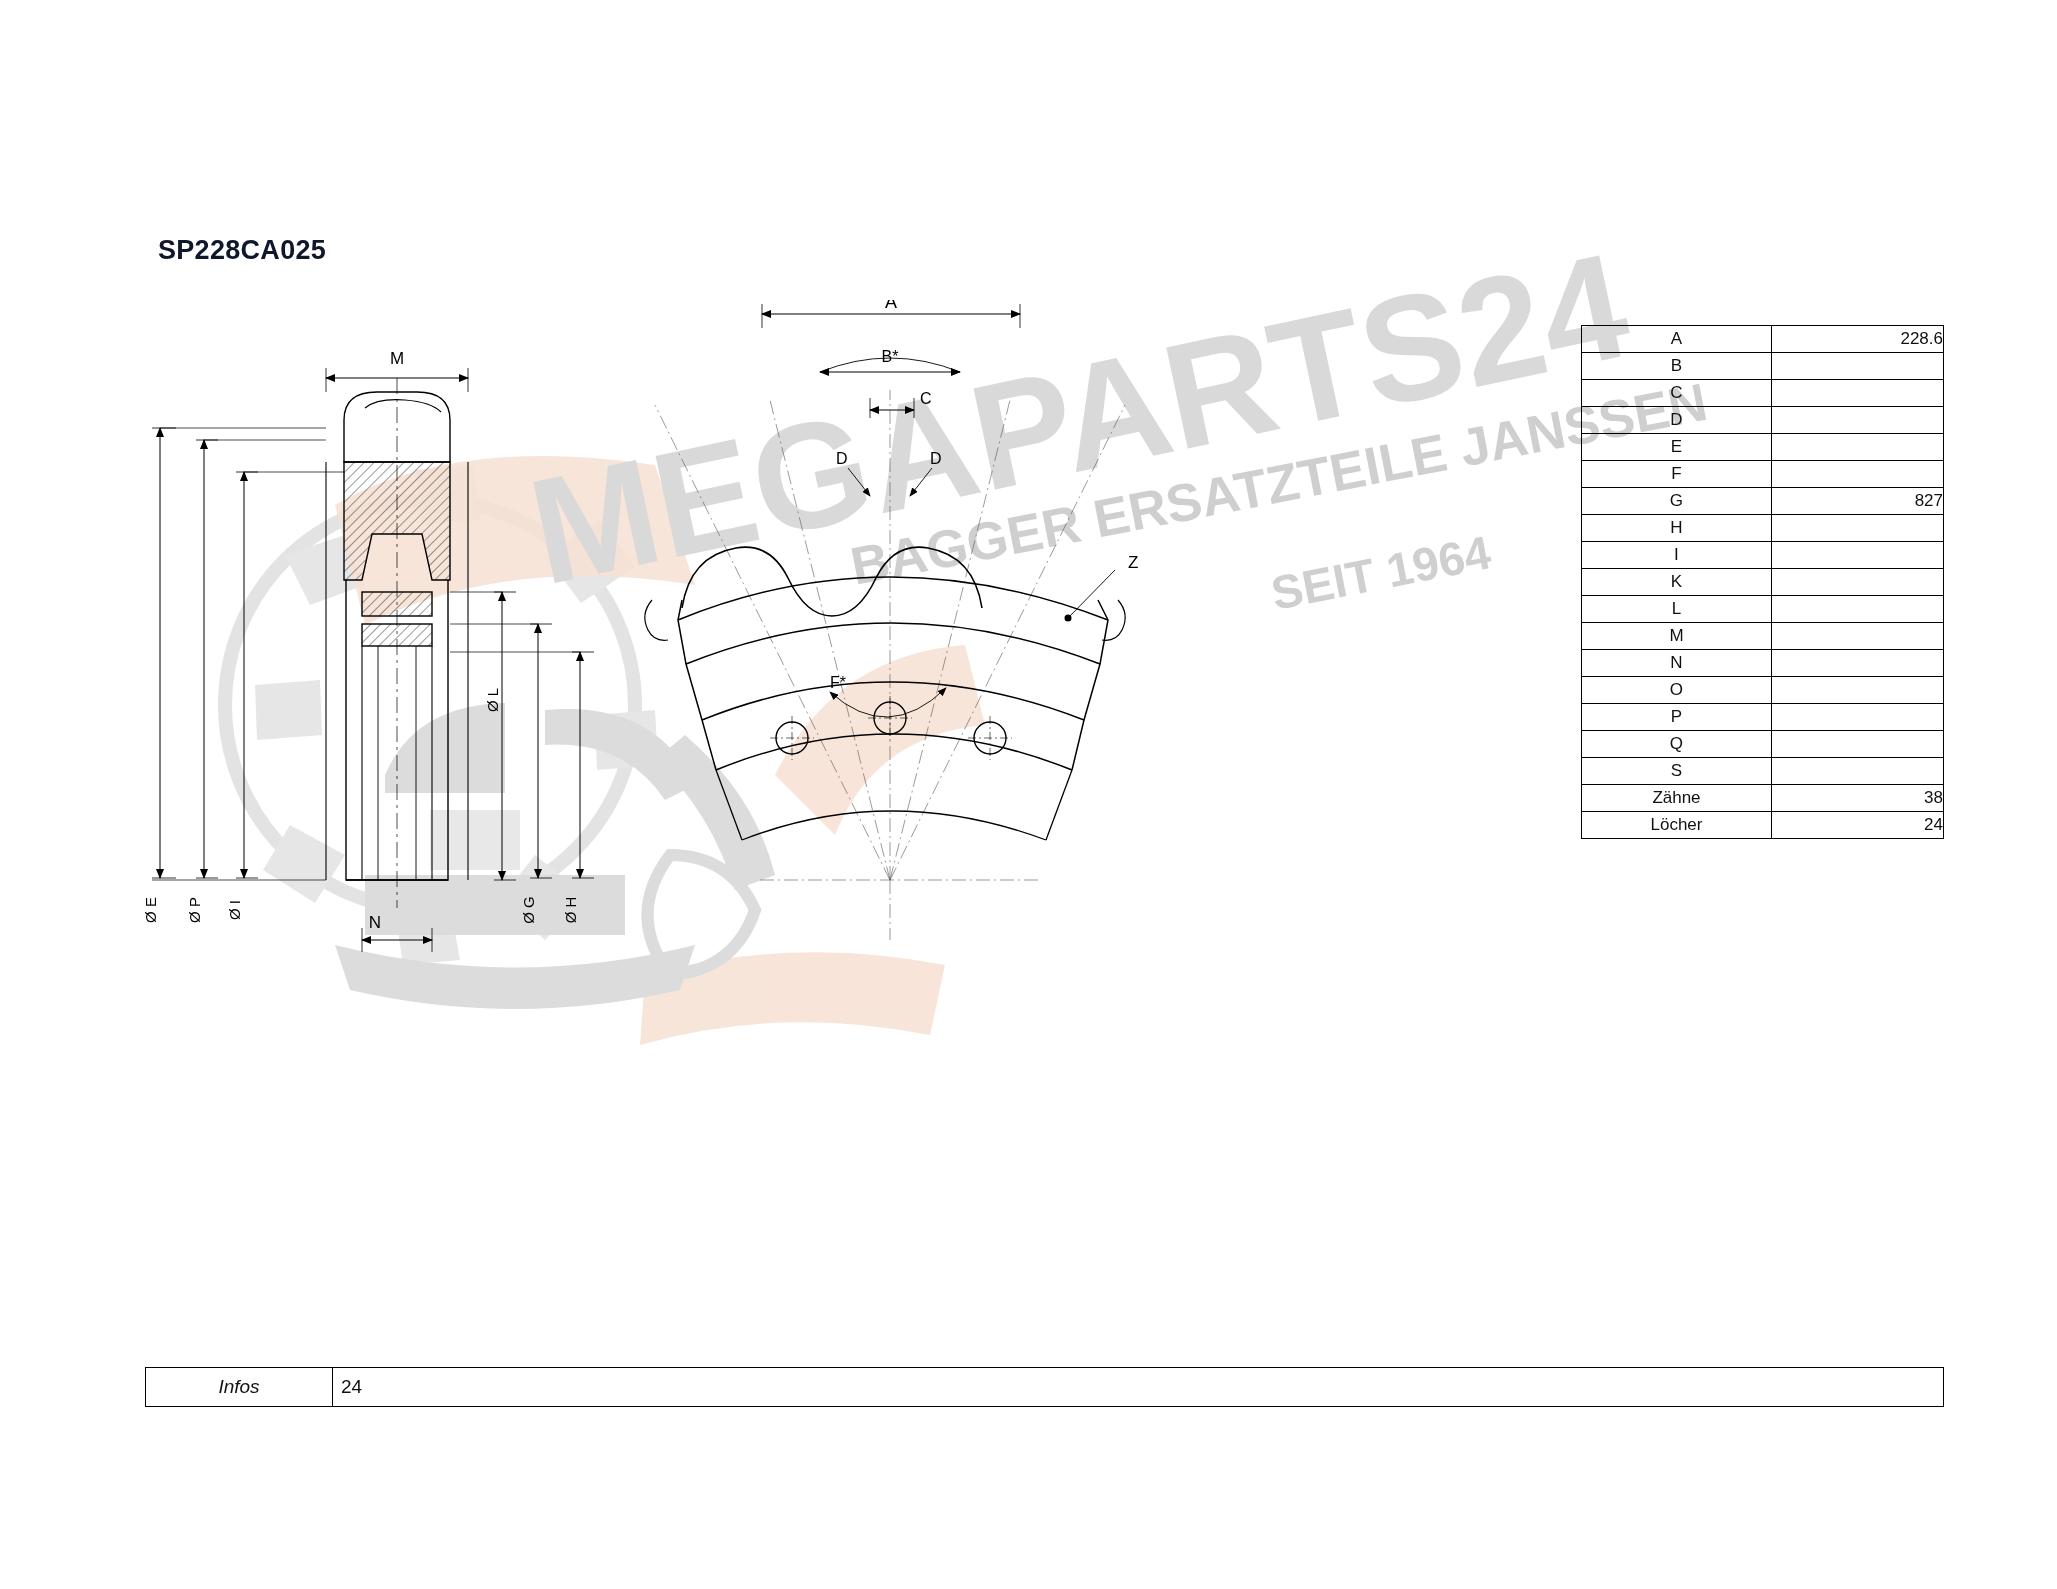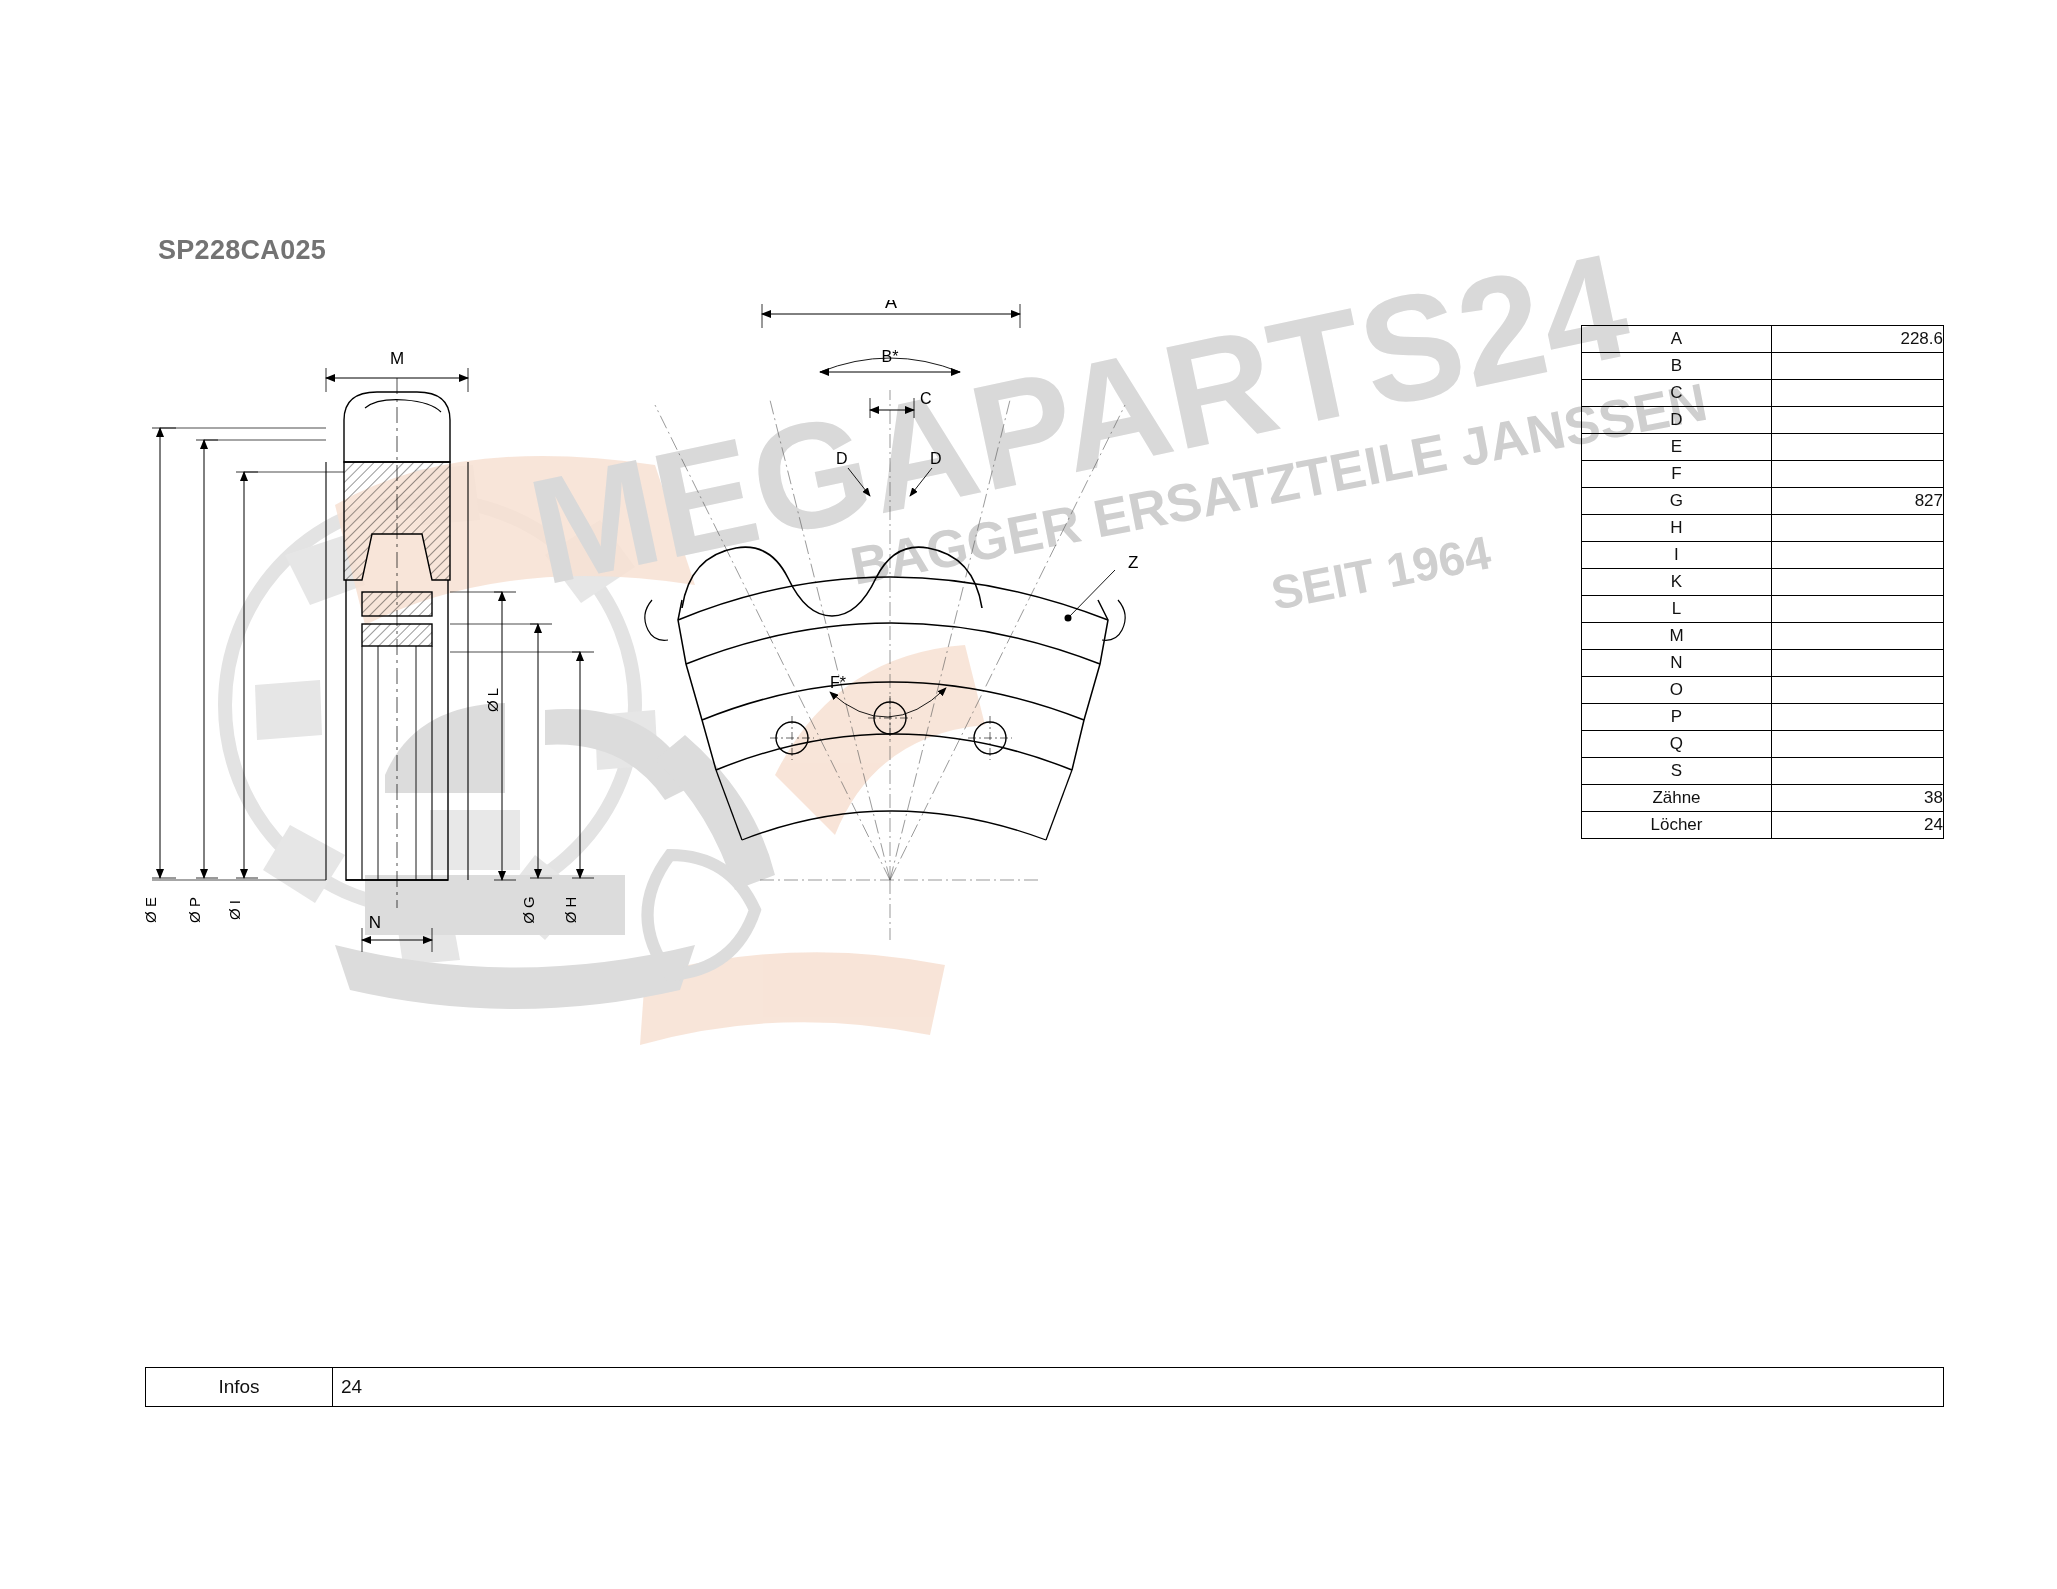--- a/index.html
+++ b/index.html
@@ -15,21 +15,21 @@
     overflow: hidden;
   }
 
   
   #part-title {
     position: absolute;
     left: 158px;
     top: 235px;
     font-size: 27px;
     font-weight: bold;
-    color: #737373;
+    color: #0f172a;
     letter-spacing: 0.3px;
   }
 
   
   #watermark {
     position: absolute;
     left: 215px;
     top: 255px;
     width: 1660px;
     height: 910px;
@@ -77,21 +77,21 @@
     border-collapse: collapse;
     z-index: 3;
   }
   #infos-table td {
     border: 1px solid #000;
     height: 38px;
     font-size: 19px;
     color: #111;
     padding: 0 8px;
   }
-  #infos-table td.label { width: 170px; text-align: center; }
+  #infos-table td.label { width: 170px; text-align: center; font-style: italic; }
   #infos-table td.value { text-align: left; }
 
   .wm-text {
     font-family: "Liberation Sans", sans-serif;
     font-weight: bold;
     fill: #d9d9d9;
   }
   .wm-text2 {
     font-family: "Liberation Sans", sans-serif;
     font-weight: bold;

